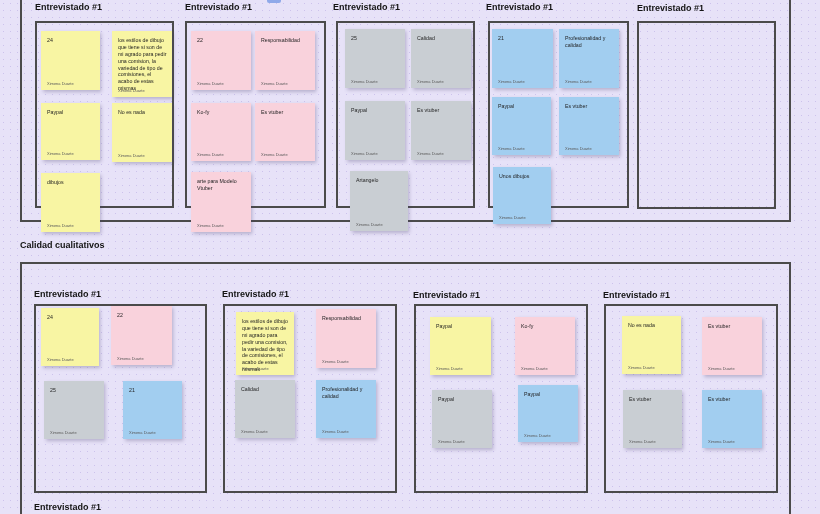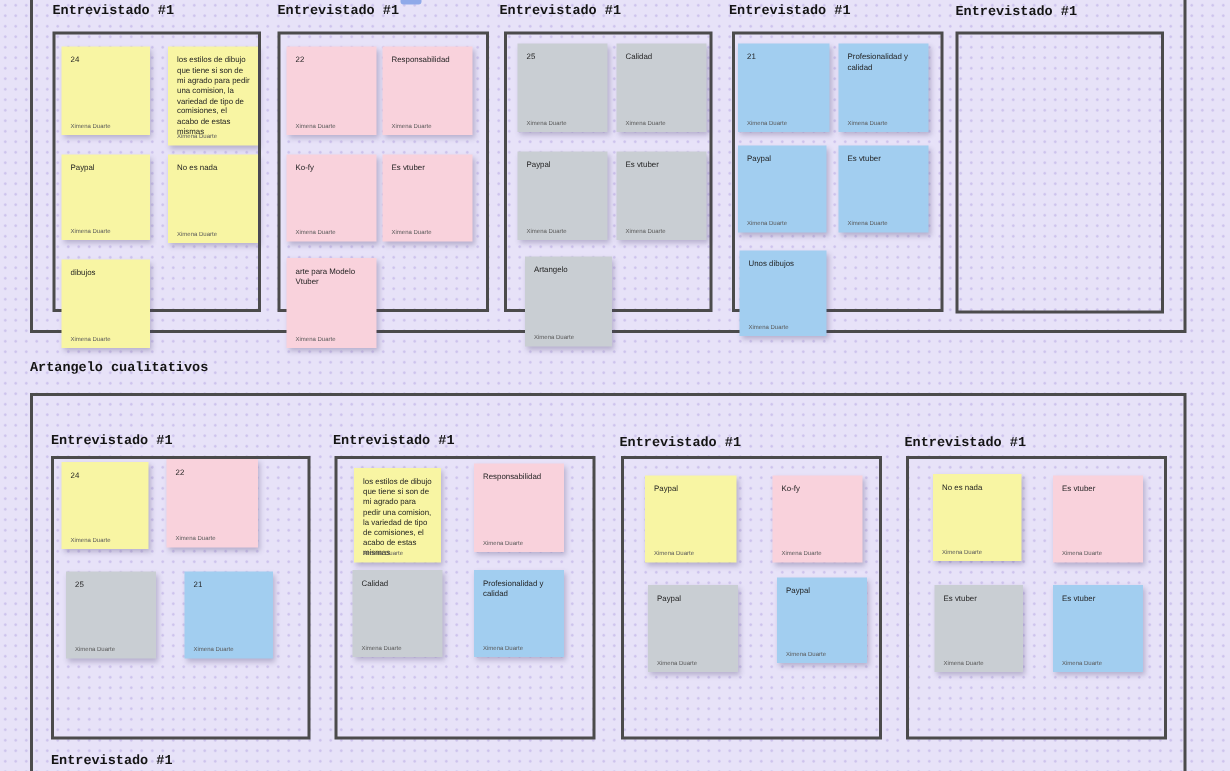--- a/index.html
+++ b/index.html
@@ -9,21 +9,21 @@
     position:relative; width:820px; height:514px; overflow:hidden;
     background-color:#E7E2F8;
     background-image:radial-gradient(circle, #CCC2EC 0.8px, transparent 0.95px);
     background-size:7px 7px;
   }
   .frame{
     position:absolute; border:2px solid #4b4b4b; background:transparent; z-index:1;
   }
   .heading{
     position:absolute; font-size:9px; font-weight:700; color:#141414;
-    white-space:nowrap; z-index:1; letter-spacing:0;font-family:Liberation Mono, monospace;
+    white-space:nowrap; z-index:1; letter-spacing:0;
   }
   .note{
     position:absolute; z-index:2;
     box-shadow:1.5px 2px 3.5px rgba(70,60,110,.30);
   }
   .note-text{
     position:absolute; left:6px; top:6px; width:calc(200% - 22px);
     font-size:10.5px; line-height:1.3; color:#1f1f1f;
     transform:scale(.5); transform-origin:0 0;
   }
@@ -39,21 +39,21 @@
 </head>
 <body>
 
 <div class="canvas">
 
   <div class="collab-sliver"></div>
 
   <div class="frame" style="left:20px; top:-14px; width:771px; height:236px"></div>
   <div class="frame" style="left:20px; top:262px; width:771px; height:290px"></div>
 
-  <div class="heading" style="left:20px; top:240px">Artangelo cualitativos</div>
+  <div class="heading" style="left:20px; top:240px">Calidad cualitativos</div>
 
   <div class="heading" style="left:35px; top:2px">Entrevistado #1</div>
   <div class="frame" style="left:35px; top:21px; width:139px; height:187px"></div>
 
   <div class="heading" style="left:185px; top:2px">Entrevistado #1</div>
   <div class="frame" style="left:185px; top:21px; width:141px; height:187px"></div>
 
   <div class="heading" style="left:333px; top:2px">Entrevistado #1</div>
   <div class="frame" style="left:336px; top:21px; width:139px; height:187px"></div>
 

